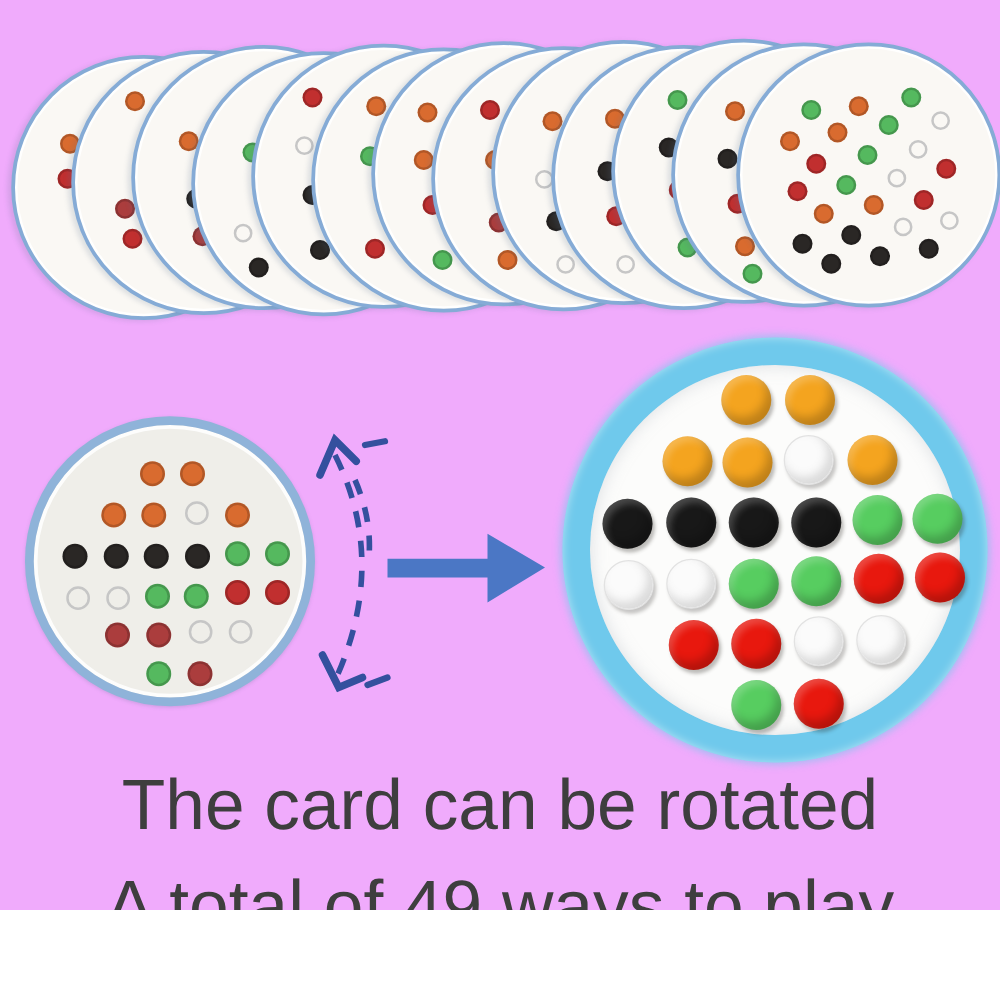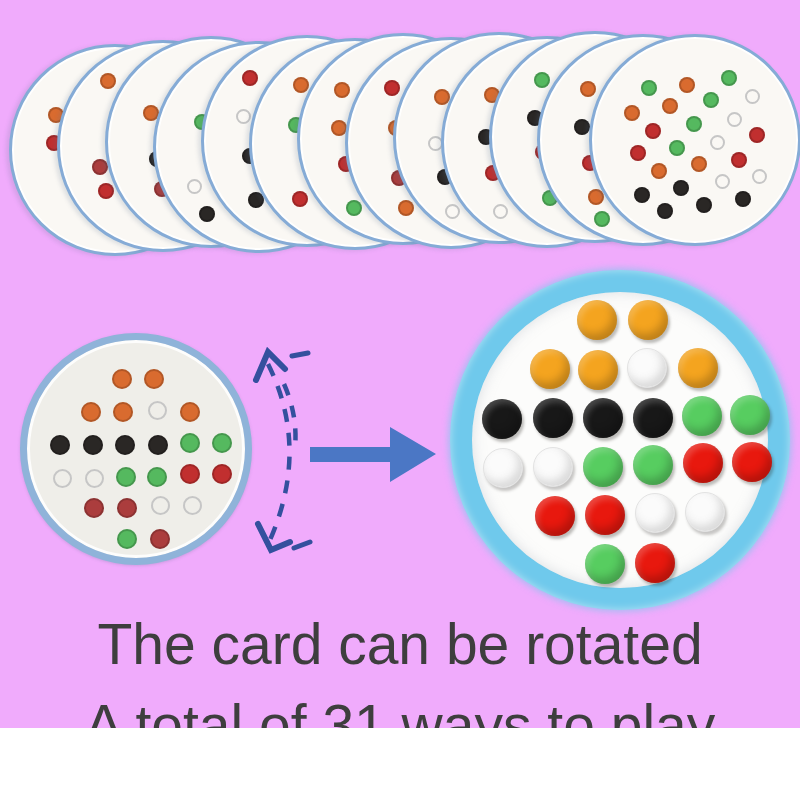--- a/index.html
+++ b/index.html
@@ -204,16 +204,16 @@
           <div class="pom white" style="height: 40px; width: 40px; left: 163px; top: 201px; background: rgb(251, 251, 251);"></div>
           <div class="pom white" style="height: 40px; width: 40px; left: 213px; top: 200px; background: rgb(251, 251, 251);"></div>
           <div class="pom " style="height: 40px; width: 40px; left: 113px; top: 252px; background: rgb(87, 205, 96);"></div>
           <div class="pom " style="height: 40px; width: 40px; left: 163px; top: 251px; background: rgb(232, 24, 14);"></div>
         </div>
       </div>
     </div>
 
   <div id="caption">
     <div class="cap-line">The card can be rotated</div>
-    <div class="cap-line">A total of 31 ways to play</div>
+    <div class="cap-line">A total of 49 ways to play</div>
   </div>
 
 </div>
 
 </body></html>

